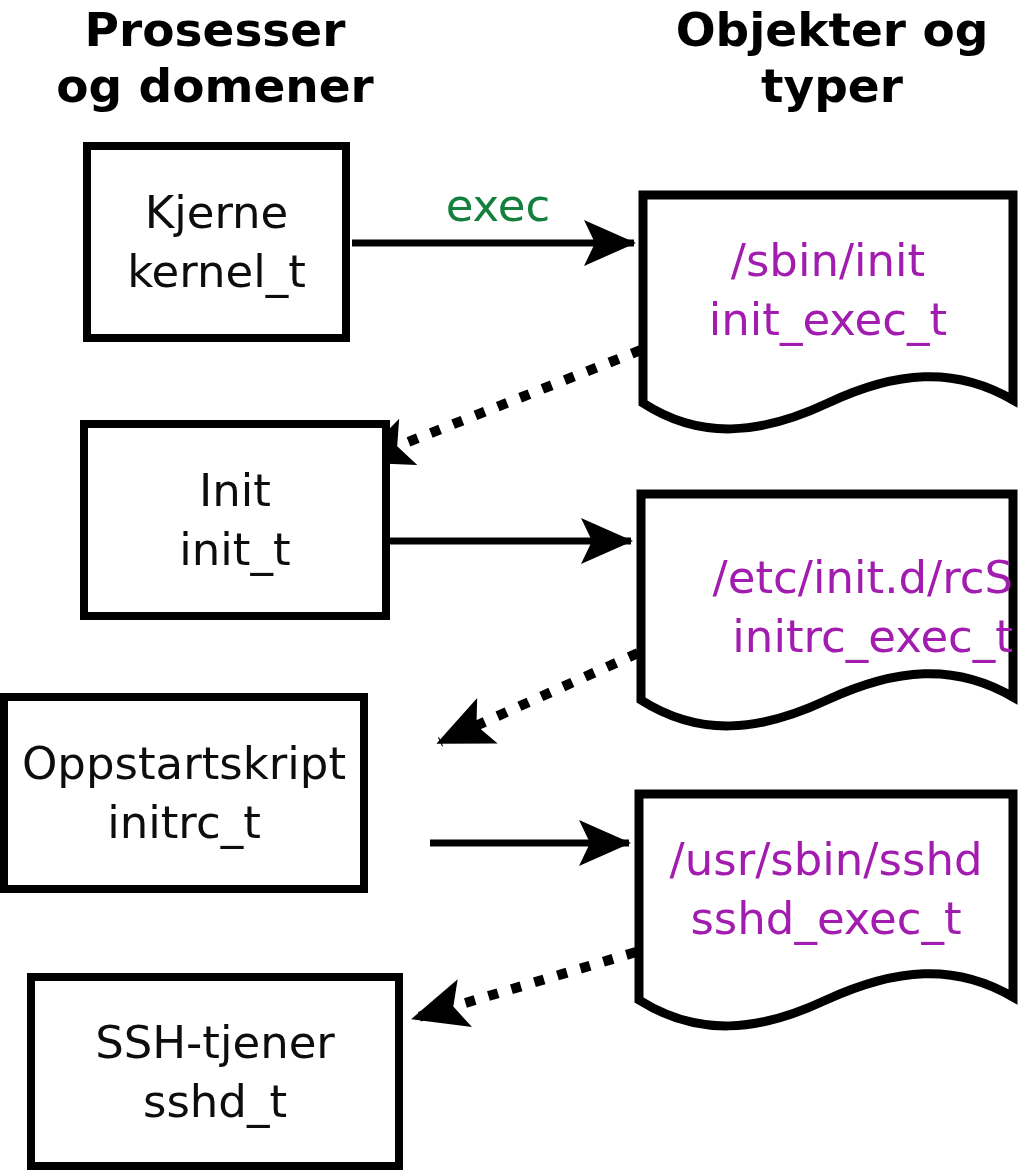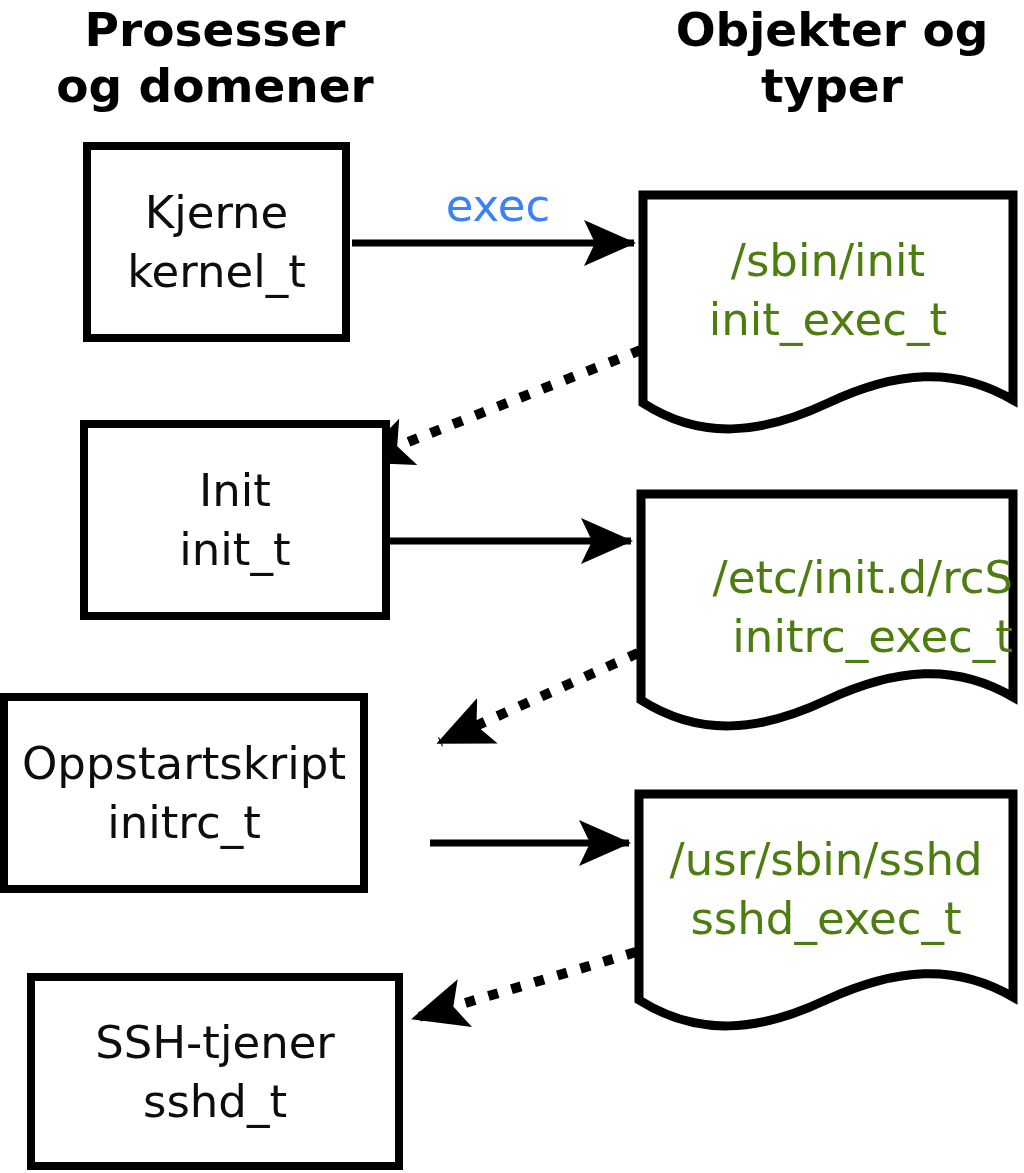--- a/index.html
+++ b/index.html
@@ -13,24 +13,24 @@
     position:absolute;text-align:center;font-weight:bold;
     font-size:47px;line-height:56px;color:#000;
   }
   .pbox{
     position:absolute;box-sizing:border-box;border:8px solid #000;background:#fff;
     display:flex;flex-direction:column;align-items:center;justify-content:center;
     font-size:45px;line-height:59px;text-align:right;color:#0d0d0d;
   }
   .dtext{
     position:absolute;display:flex;flex-direction:column;align-items:center;justify-content:center;
-    font-size:45px;line-height:59px;text-align:center;color:#4d7c0f;pointer-events:none;
+    font-size:45px;line-height:59px;text-align:center;color:#a21caf;pointer-events:none;
   }
   .elabel{
-    position:absolute;font-size:45px;line-height:48px;text-align:center;color:#3b82f6;
+    position:absolute;font-size:45px;line-height:48px;text-align:center;color:#15803d;
   }
 </style>
 </head>
 <body>
 
 <div class="canvas">
 
   <svg class="layer" viewBox="0 0 1024 1173">
     <defs>
       <marker id="arrowSolid" markerUnits="userSpaceOnUse" markerWidth="56" markerHeight="48" refX="50" refY="23" orient="auto">

